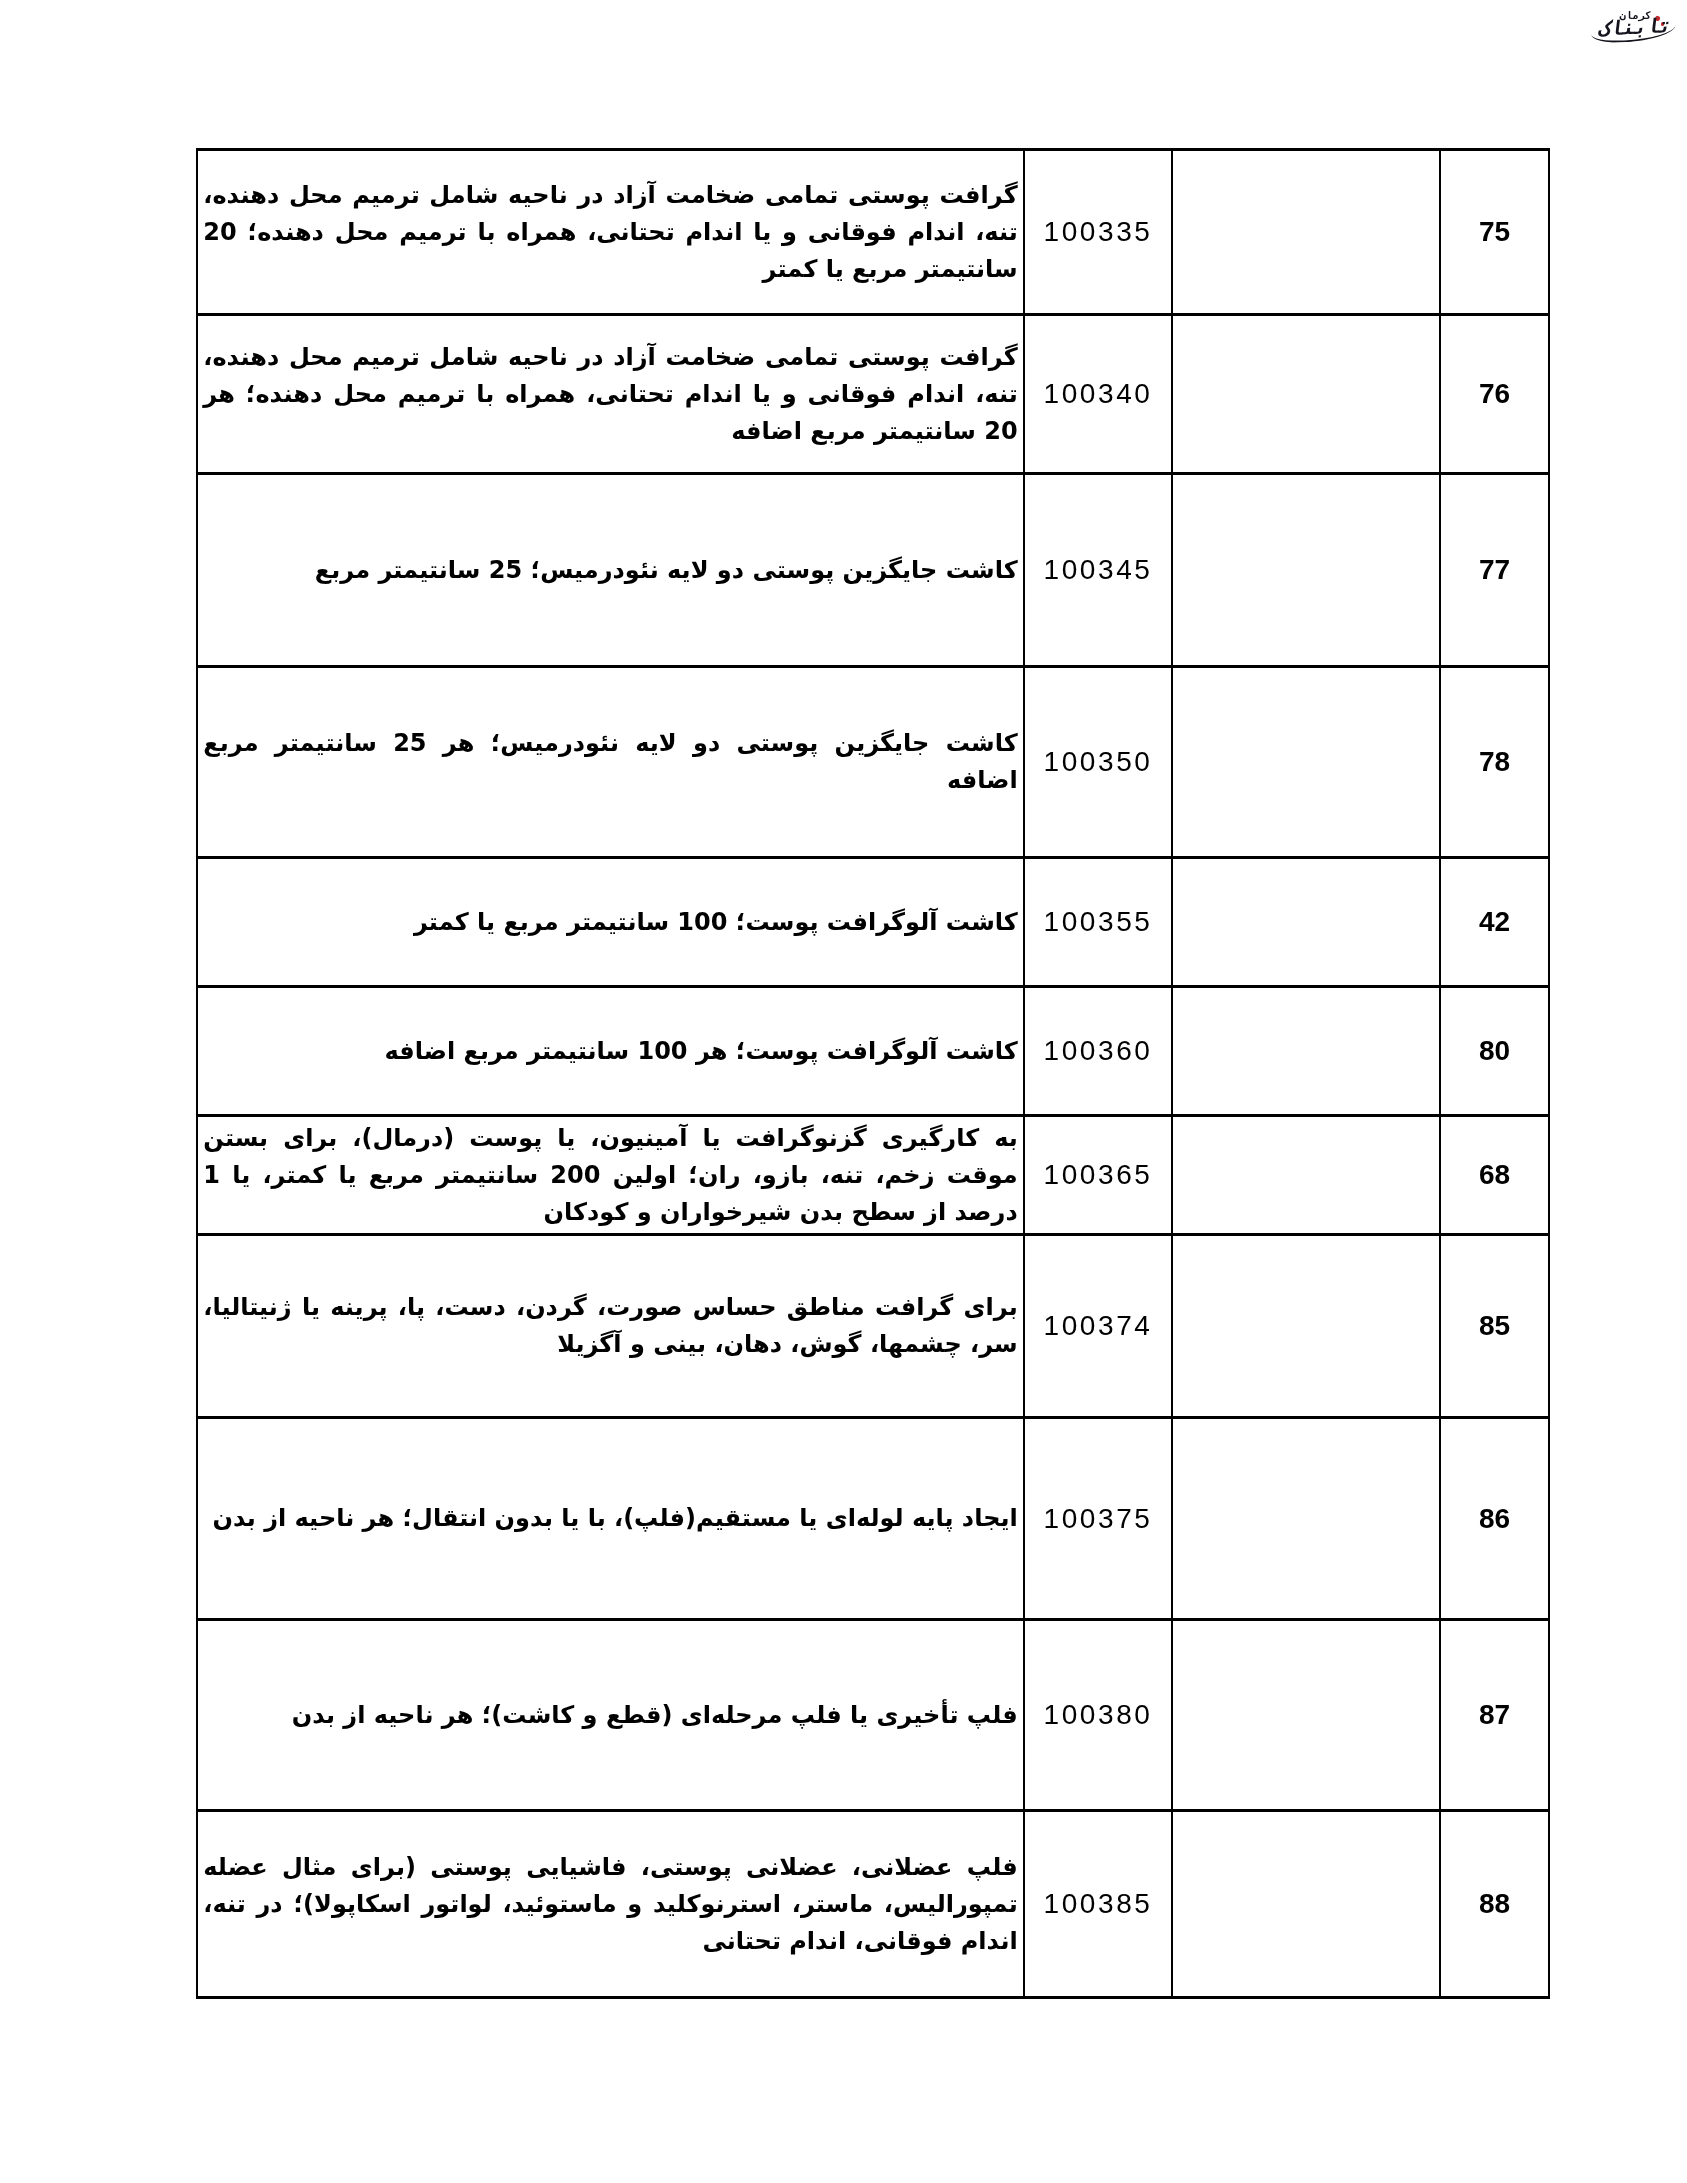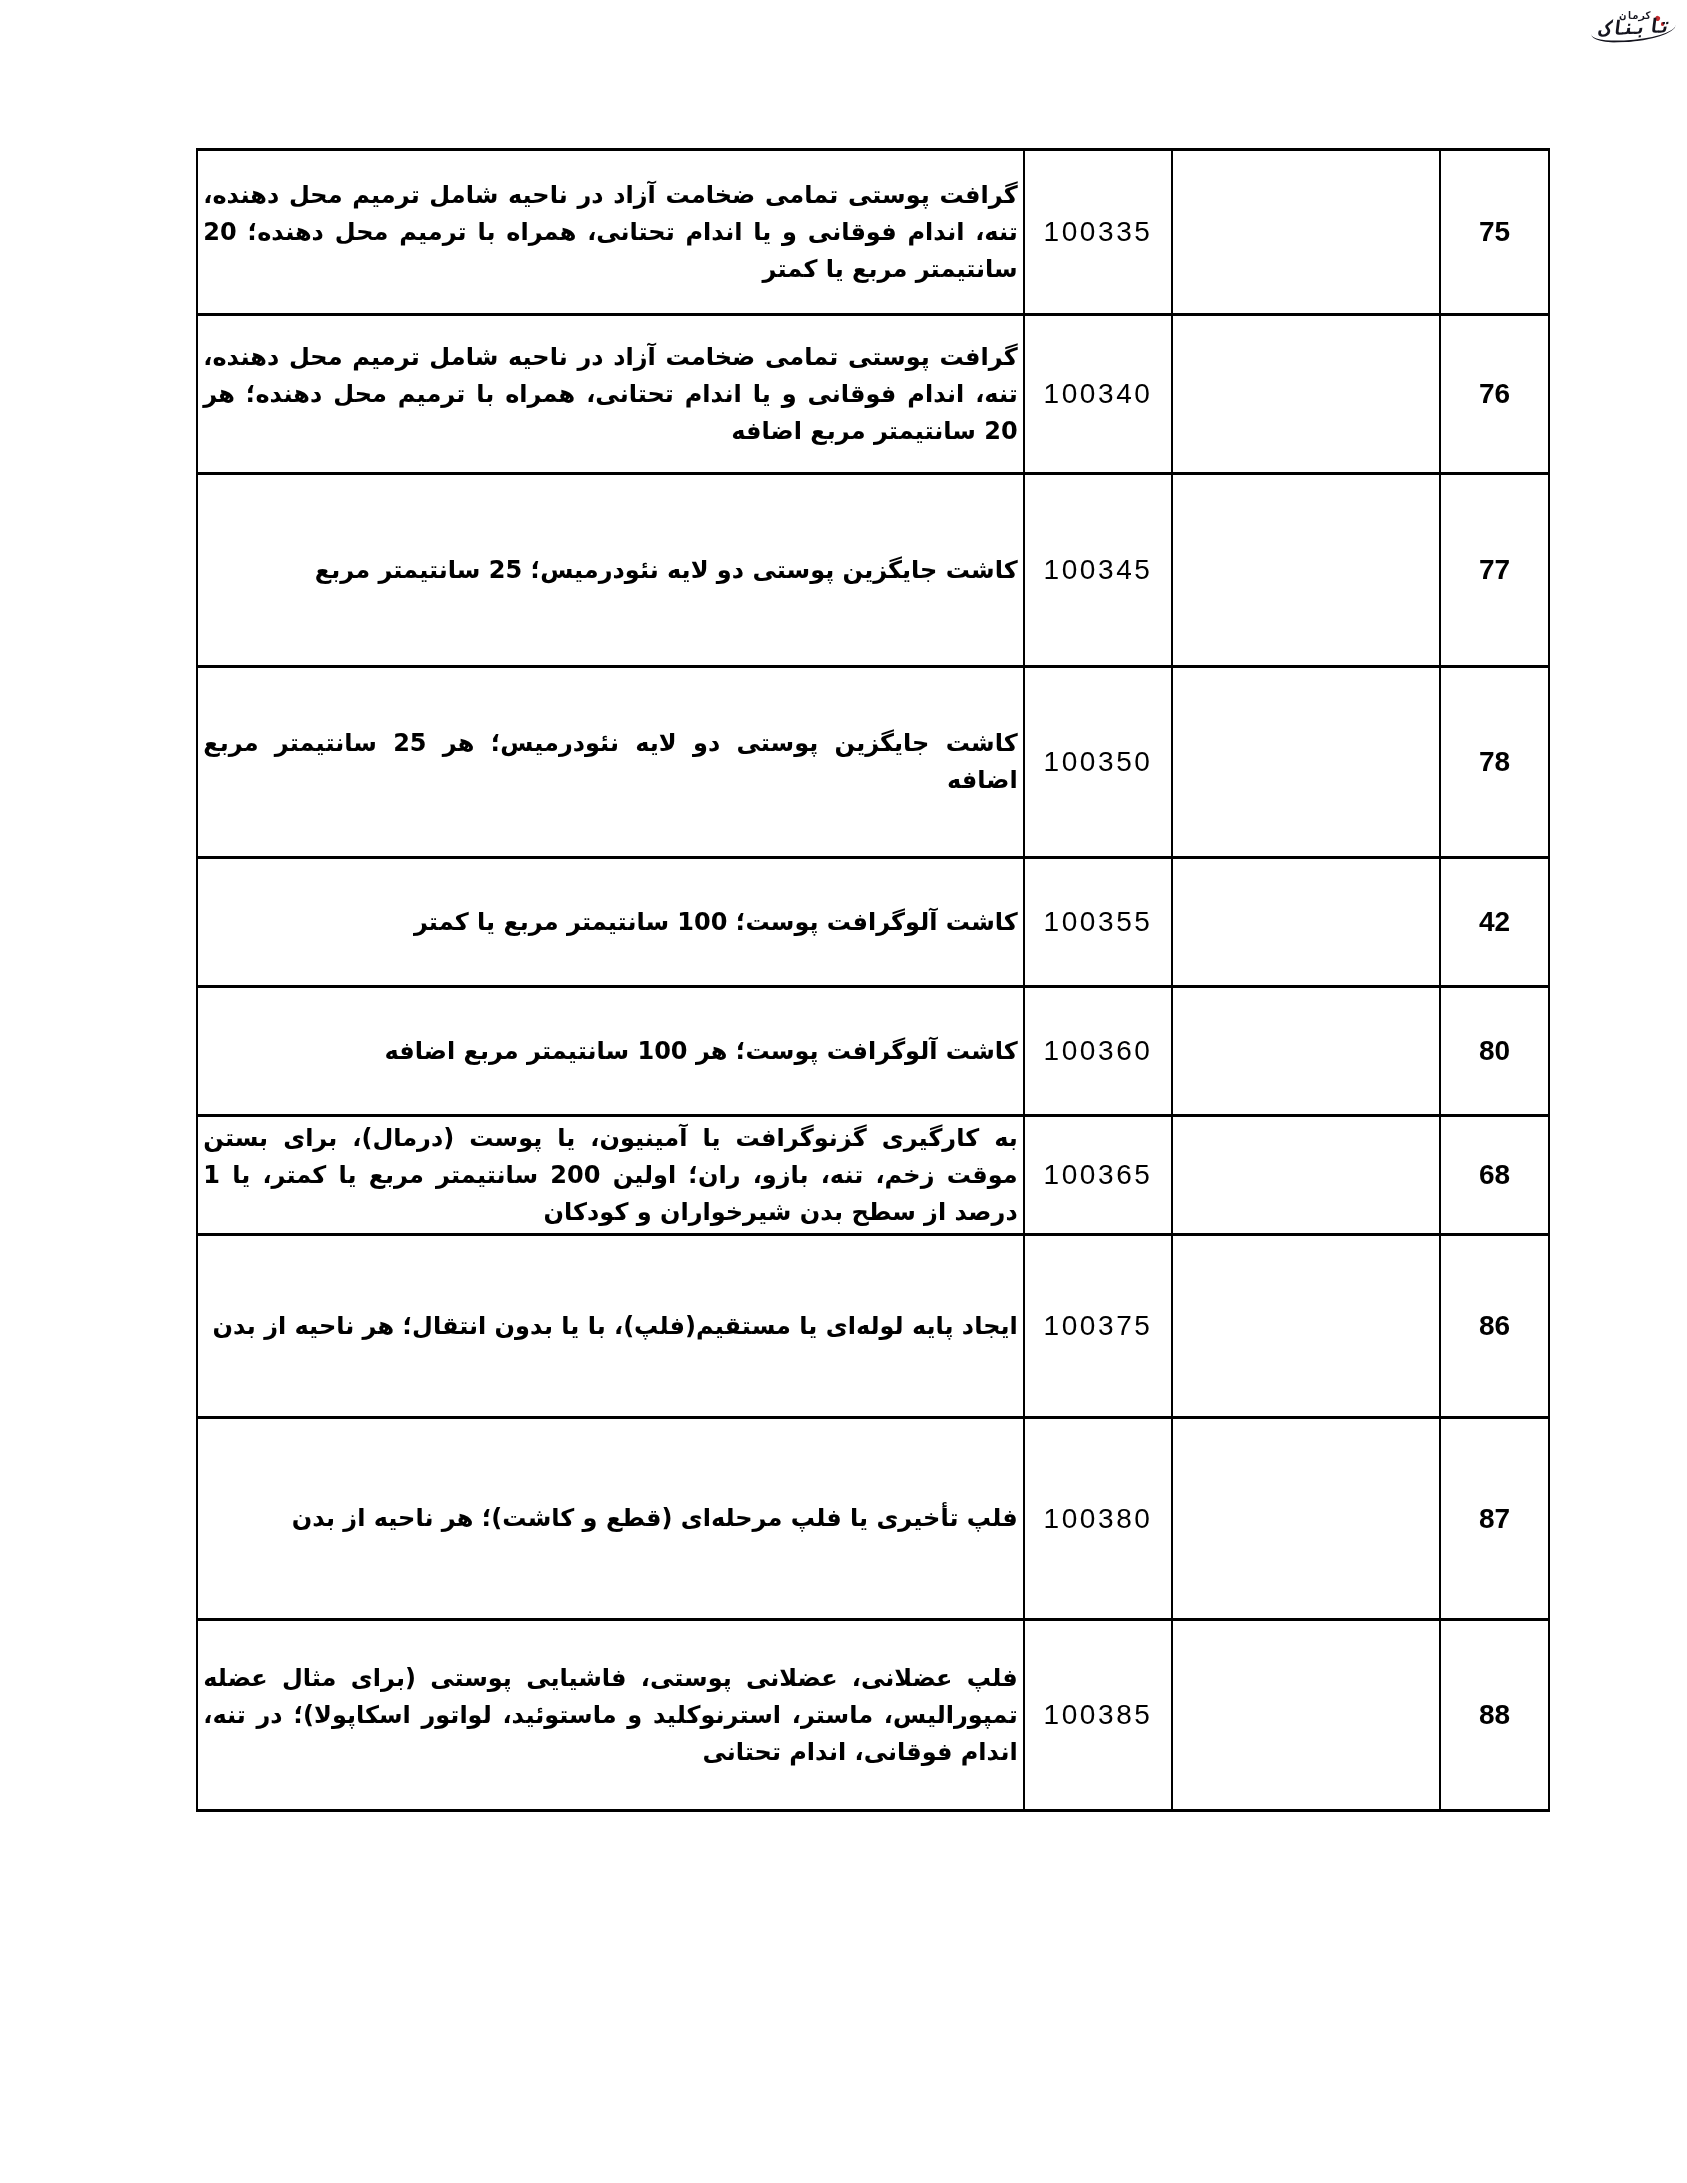--- a/index.html
+++ b/index.html
@@ -171,20 +171,26 @@
     <td class="blank"></td>
     <td class="num">80</td>
   </tr>
       <tr>
     <td class="desc">به کارگیری گزنوگرافت یا آمینیون، یا پوست (درمال)، برای بستن موقت زخم، تنه، بازو، ران؛ اولین 200 سانتیمتر مربع یا کمتر، یا 1 درصد از سطح بدن شیرخواران و کودکان</td>
     <td class="code">100365</td>
     <td class="blank"></td>
     <td class="num">68</td>
   </tr>
       <tr>
+    <td class="desc">برای گرافت مناطق حساس صورت، گردن، دست، پا، پرینه یا ژنیتالیا، سر، چشمها، گوش، دهان، بینی و آگزیلا</td>
+    <td class="code">100374</td>
+    <td class="blank"></td>
+    <td class="num">85</td>
+  </tr>
+      <tr>
     <td class="desc">ایجاد پایه لوله‌ای یا مستقیم(فلپ)، با یا بدون انتقال؛ هر ناحیه از بدن</td>
     <td class="code">100375</td>
     <td class="blank"></td>
     <td class="num">86</td>
   </tr>
       <tr>
     <td class="desc">فلپ تأخیری یا فلپ مرحله‌ای (قطع و کاشت)؛ هر ناحیه از بدن</td>
     <td class="code">100380</td>
     <td class="blank"></td>
     <td class="num">87</td>

